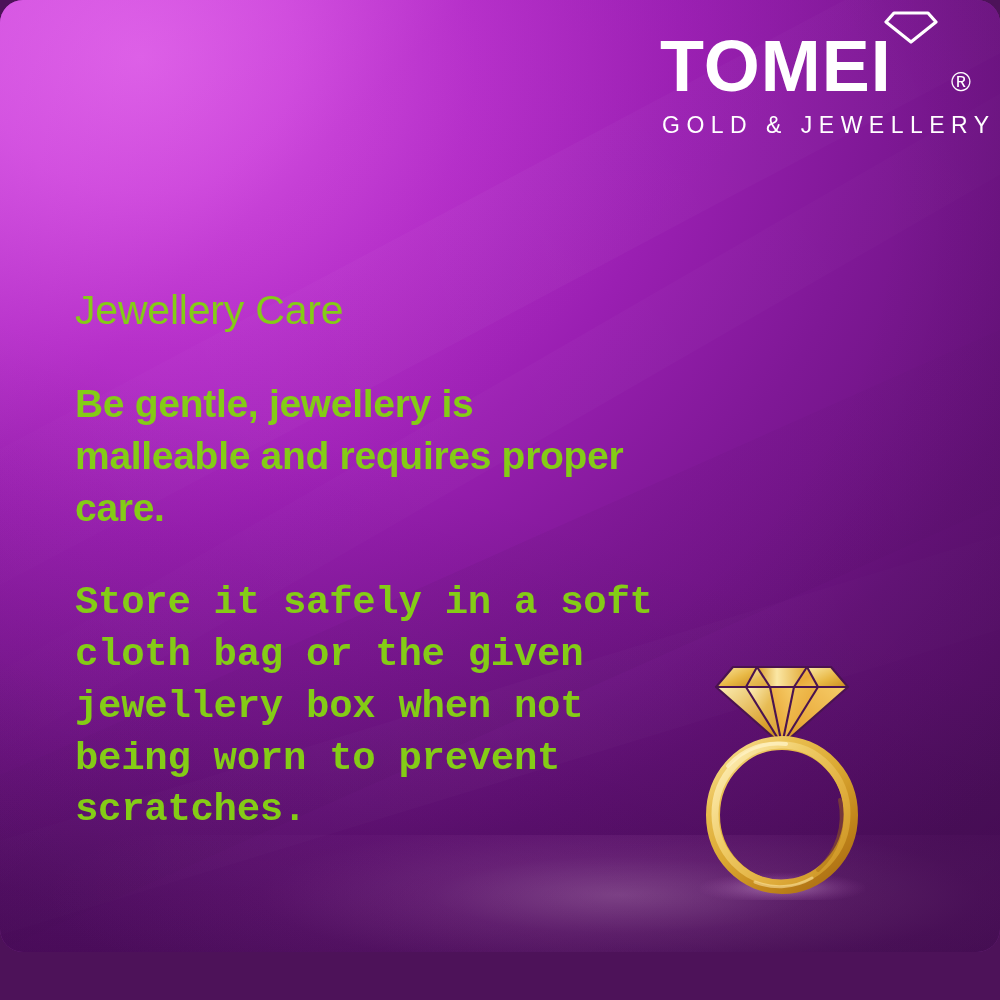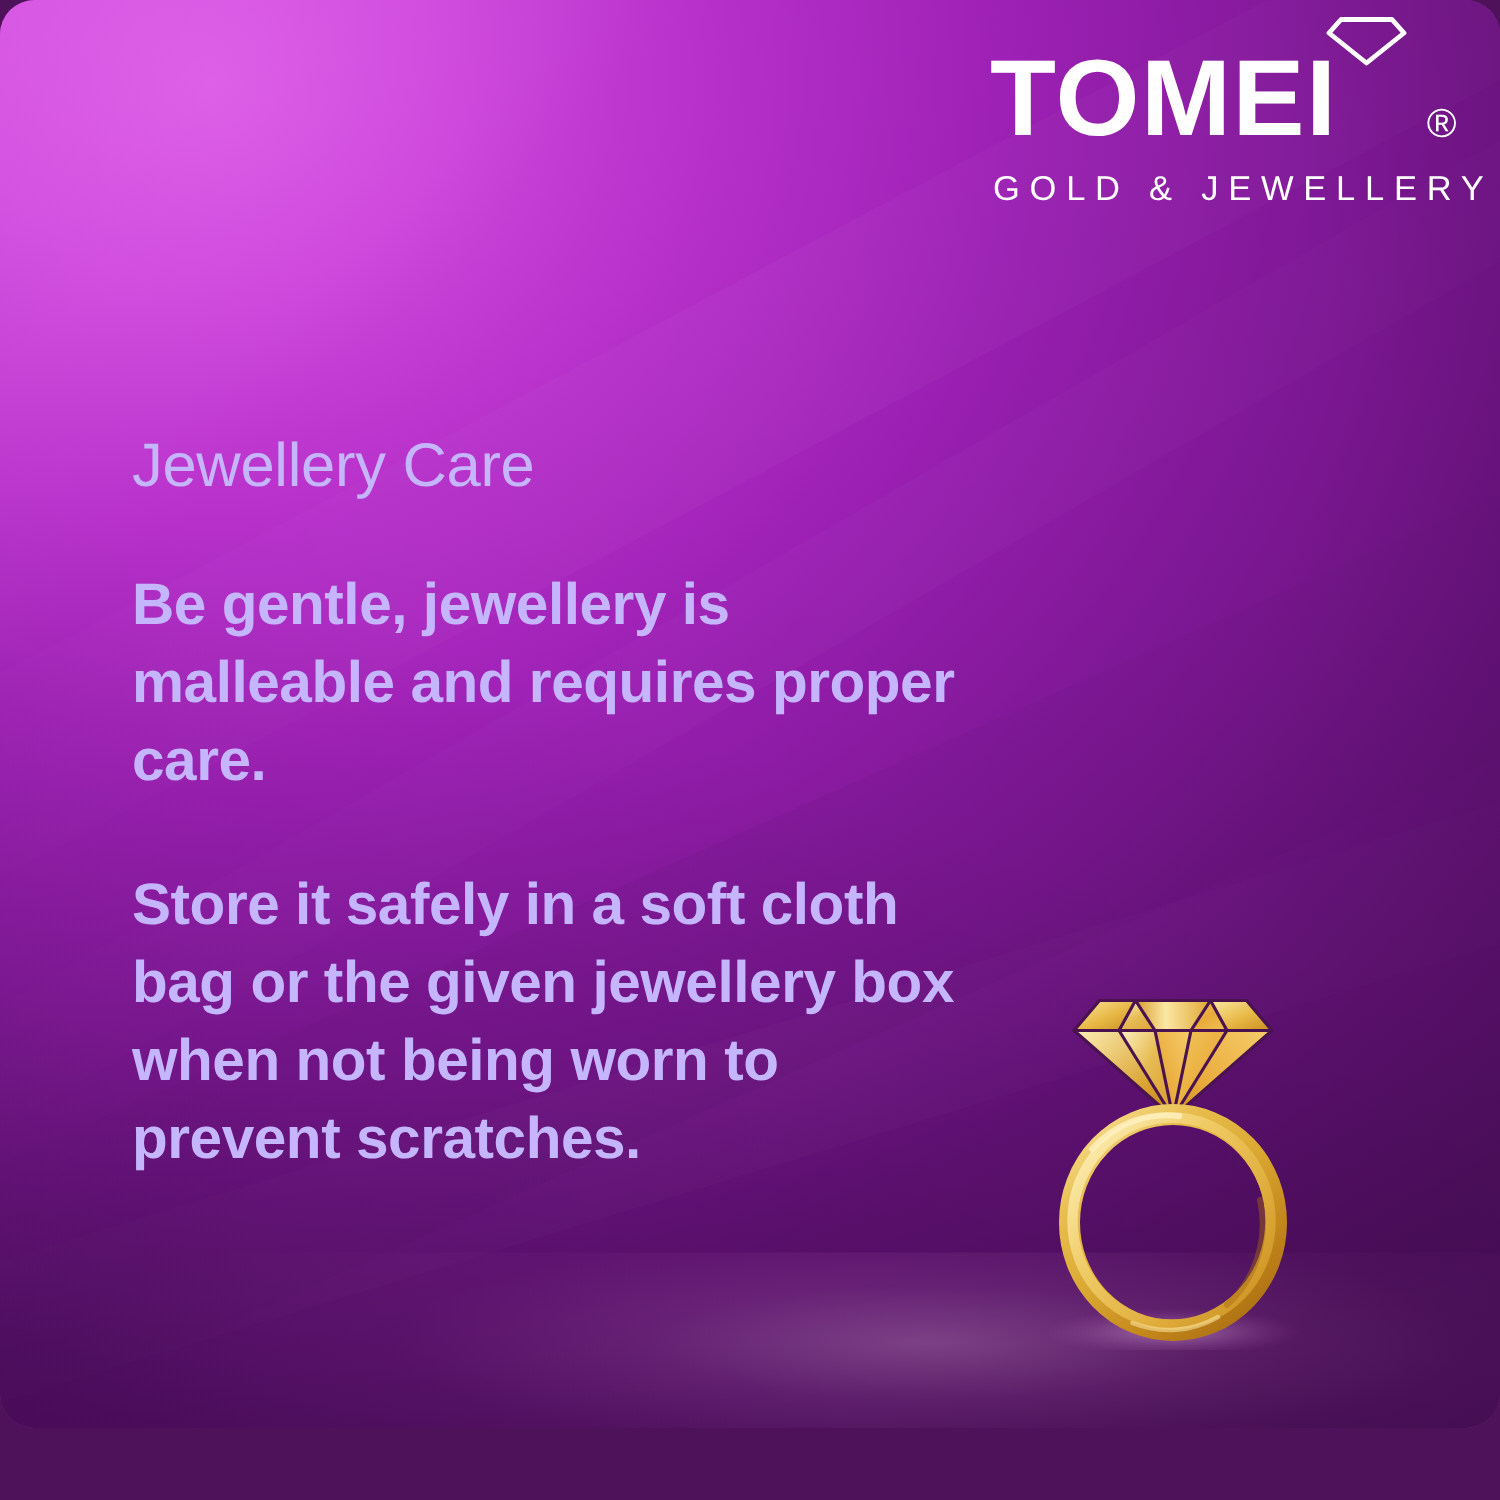--- a/index.html
+++ b/index.html
@@ -89,39 +89,39 @@
     margin-top:10px;
     font-size:23px;
     letter-spacing:6.5px;
     white-space:nowrap;
     text-align:left;
     padding-left:14px;
   }
 
   
   #copy {
-    position:absolute; left:88px; top:286px;
+    position:absolute; left:75px; top:286px;
     width:580px;
-    color:#c4b5fd;
+    color:#84cc16;
   }
   .headline {
     font-size:41px;
     font-weight:300;
     letter-spacing:-0.2px;
     line-height:1.18;
     margin-bottom:44px;
   }
   .para {
     font-size:39px;
     font-weight:bold;
     line-height:1.33;
     letter-spacing:-0.3px;
     margin-bottom:44px;
   }
-  .para:last-child { margin-bottom:12px; }
+  .para:last-child { margin-bottom:12px;font-family:Liberation Mono, monospace; }
 
   
   #ring-art {
     position:absolute;
     left:700px; top:650px;
     width:165px; height:250px;
   }
   #ring-art svg { display:block; width:100%; height:100%; }
 </style>
 </head>

